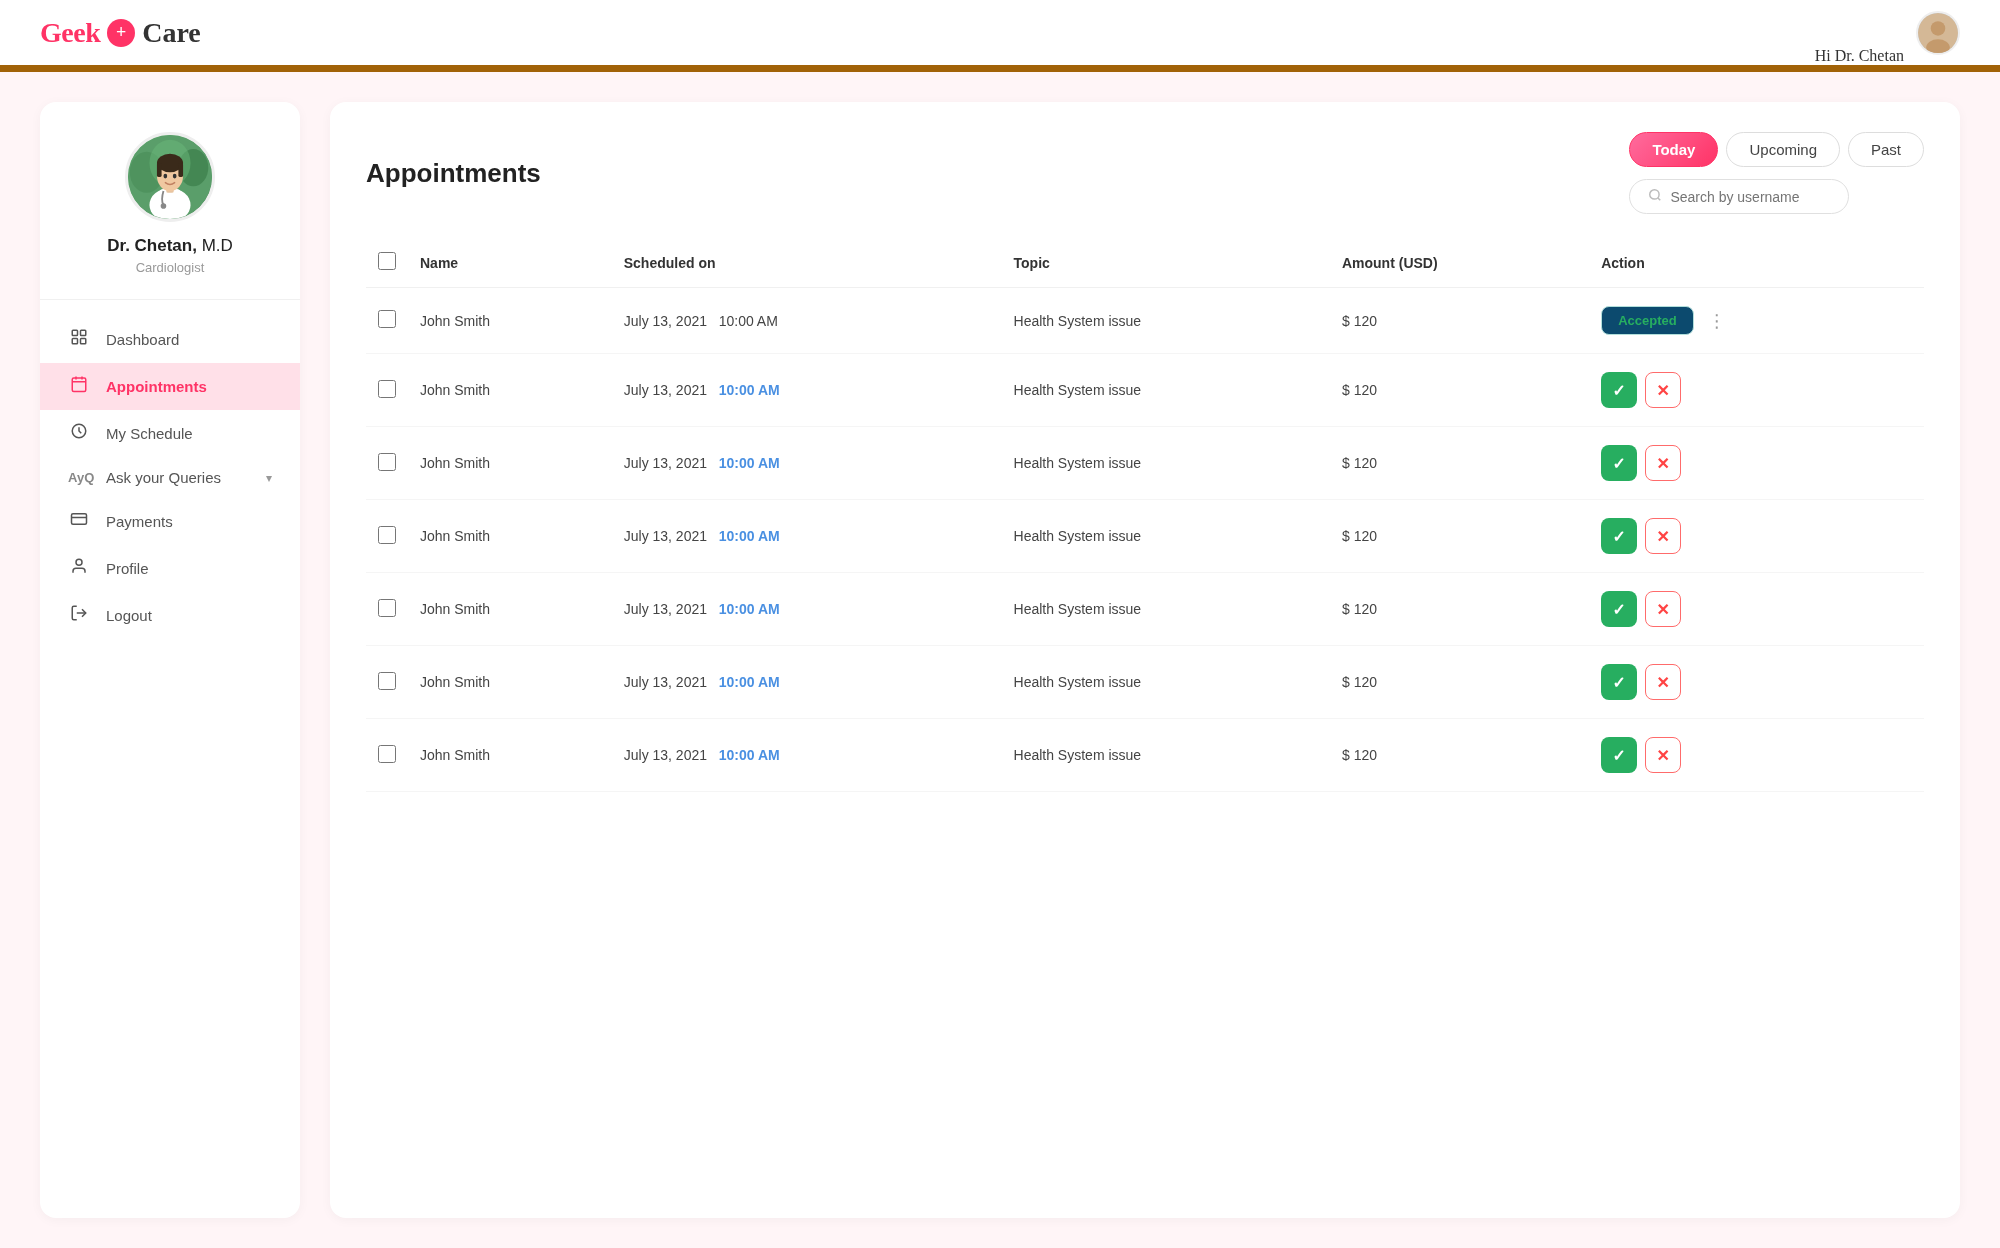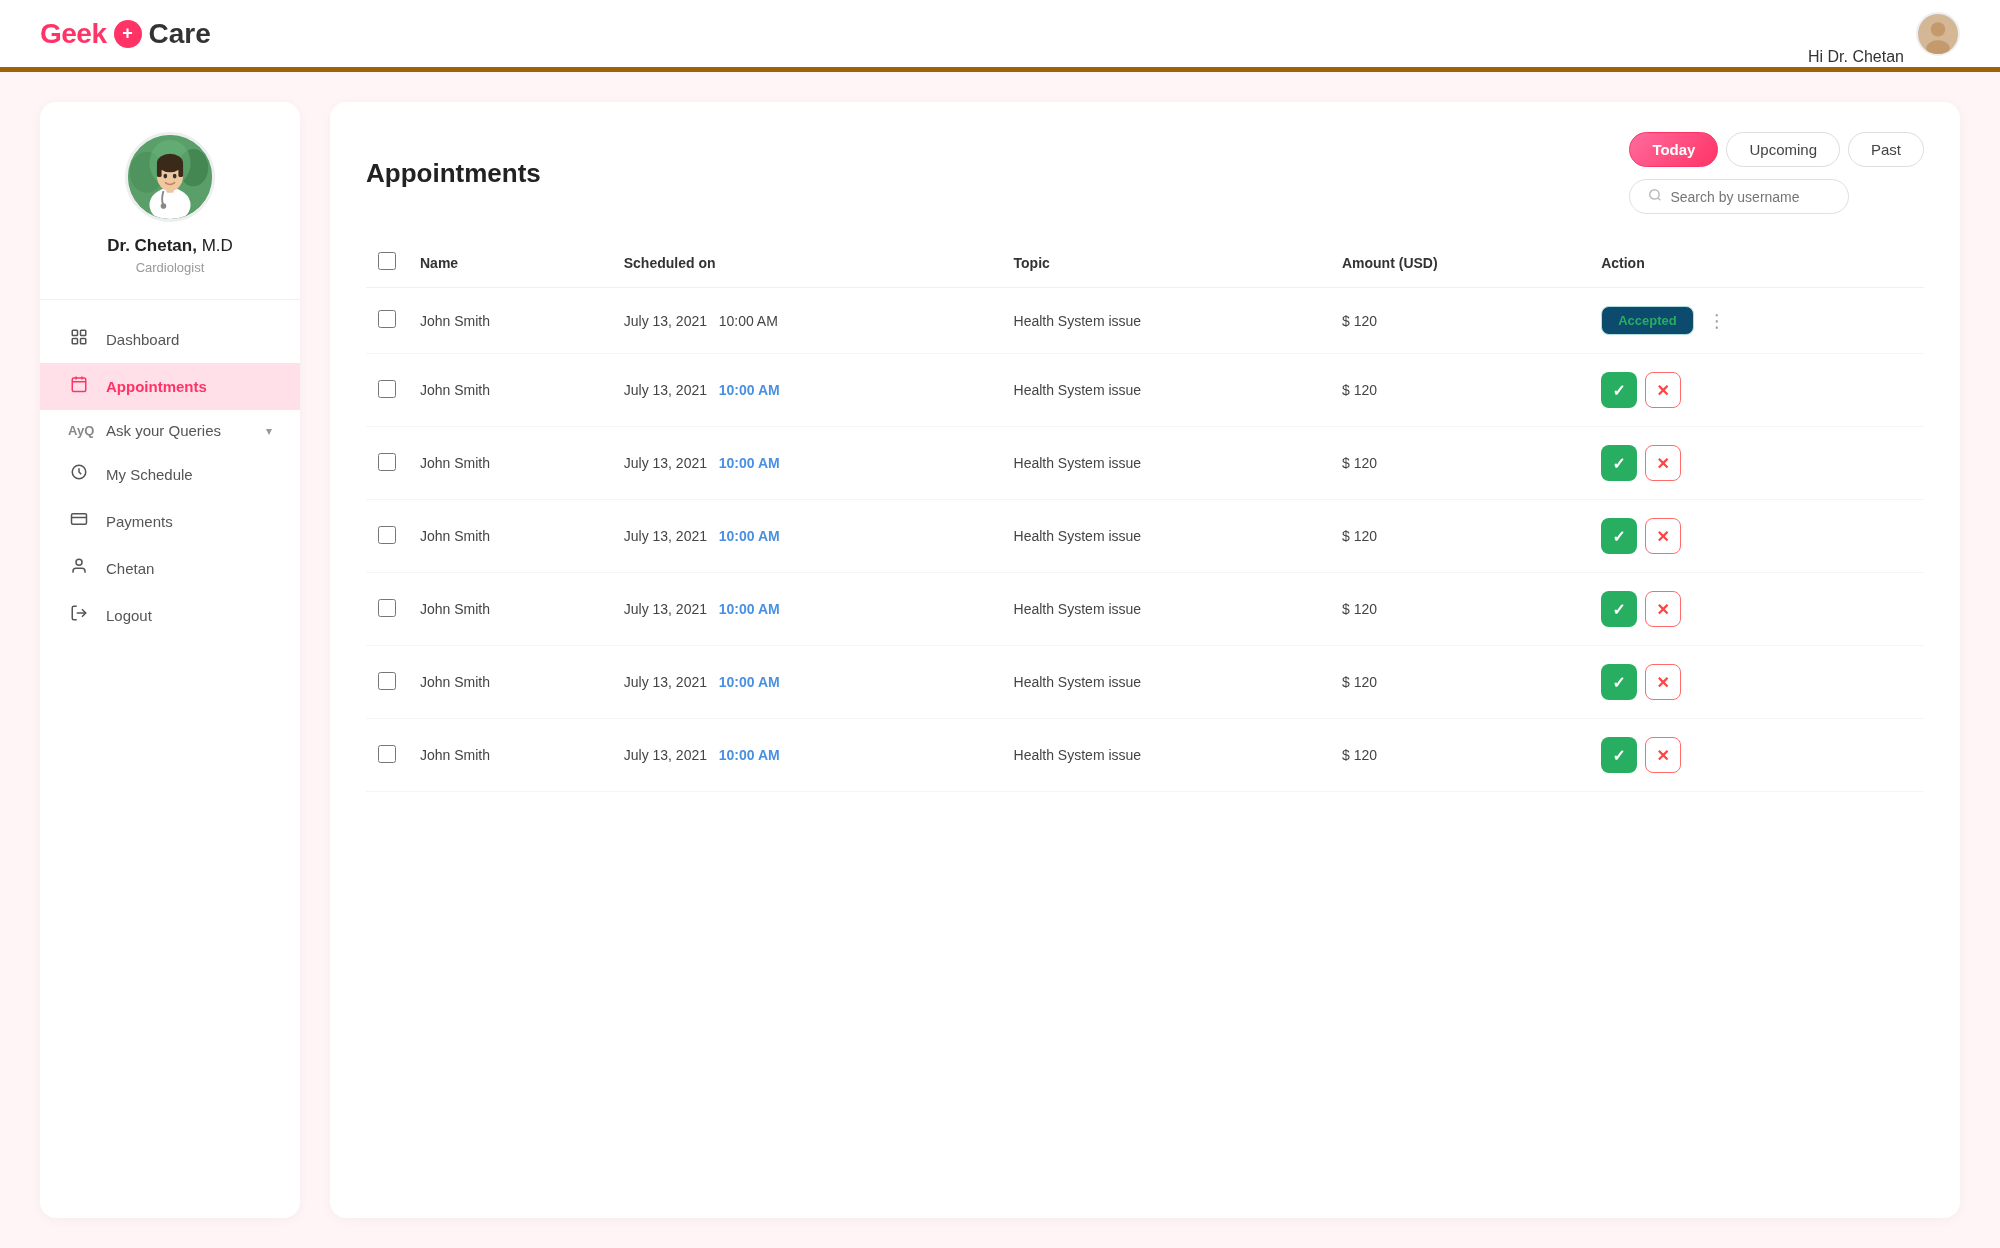--- a/index.html
+++ b/index.html
@@ -10,24 +10,25 @@
     }
 
     
     .header {
       background: #fff;
       height: 72px;
       display: flex;
       align-items: center;
       justify-content: space-between;
       padding: 0 40px;
-      border-bottom: 5px solid #a16207;
+      border-bottom: 7px solid #a16207;
       position: sticky;
       top: 0;
       z-index: 100;
+      font-family: Liberation Serif, serif;
     }
     .logo {
       display: flex;
       align-items: center;
       gap: 4px;
     }
     .logo-geek {
       color: #ff3366;
       font-size: 28px;
       font-weight: 800;
@@ -414,54 +415,54 @@
             <rect x="3" y="4" width="18" height="18" rx="2"></rect>
             <line x1="3" y1="9" x2="21" y2="9"></line>
             <line x1="8" y1="2" x2="8" y2="6"></line>
             <line x1="16" y1="2" x2="16" y2="6"></line>
           </svg>
         </span>
         <span>Appointments</span>
       </div>
 
       <div class="nav-item">
-        <span class="nav-icon" style="font-size:13px;font-weight:700;color:#888;">AyQ</span>
-        <span>Ask your Queries</span>
-        <span class="chevron">▾</span>
-      </div>
-
-      <div class="nav-item">
         <span class="nav-icon">
           <svg width="18" height="18" viewBox="0 0 24 24" fill="none" stroke="currentColor" stroke-width="2">
             <circle cx="12" cy="12" r="9"></circle>
             <polyline points="12 7 12 12 15 15"></polyline>
           </svg>
         </span>
         <span>My Schedule</span>
+      </div>
+
+      <div class="nav-item">
+        <span class="nav-icon" style="font-size:13px;font-weight:700;color:#888;">AyQ</span>
+        <span>Ask your Queries</span>
+        <span class="chevron">▾</span>
       </div>
 
       <div class="nav-item">
         <span class="nav-icon">
           <svg width="18" height="18" viewBox="0 0 24 24" fill="none" stroke="currentColor" stroke-width="2">
             <rect x="2" y="5" width="20" height="14" rx="2"></rect>
             <line x1="2" y1="10" x2="22" y2="10"></line>
           </svg>
         </span>
         <span>Payments</span>
       </div>
 
 
       <div class="nav-item">
         <span class="nav-icon">
           <svg width="18" height="18" viewBox="0 0 24 24" fill="none" stroke="currentColor" stroke-width="2">
             <path d="M20 21v-2a4 4 0 00-4-4H8a4 4 0 00-4 4v2"></path>
             <circle cx="12" cy="7" r="4"></circle>
           </svg>
         </span>
-        <span>Chetan</span>
+        <span>Profile</span>
       </div>
 
       <div class="nav-item">
         <span class="nav-icon">
           <svg width="18" height="18" viewBox="0 0 24 24" fill="none" stroke="currentColor" stroke-width="2">
             <path d="M9 21H5a2 2 0 01-2-2V5a2 2 0 012-2h4"></path>
             <polyline points="16 17 21 12 16 7"></polyline>
             <line x1="21" y1="12" x2="9" y2="12"></line>
           </svg>
         </span>

